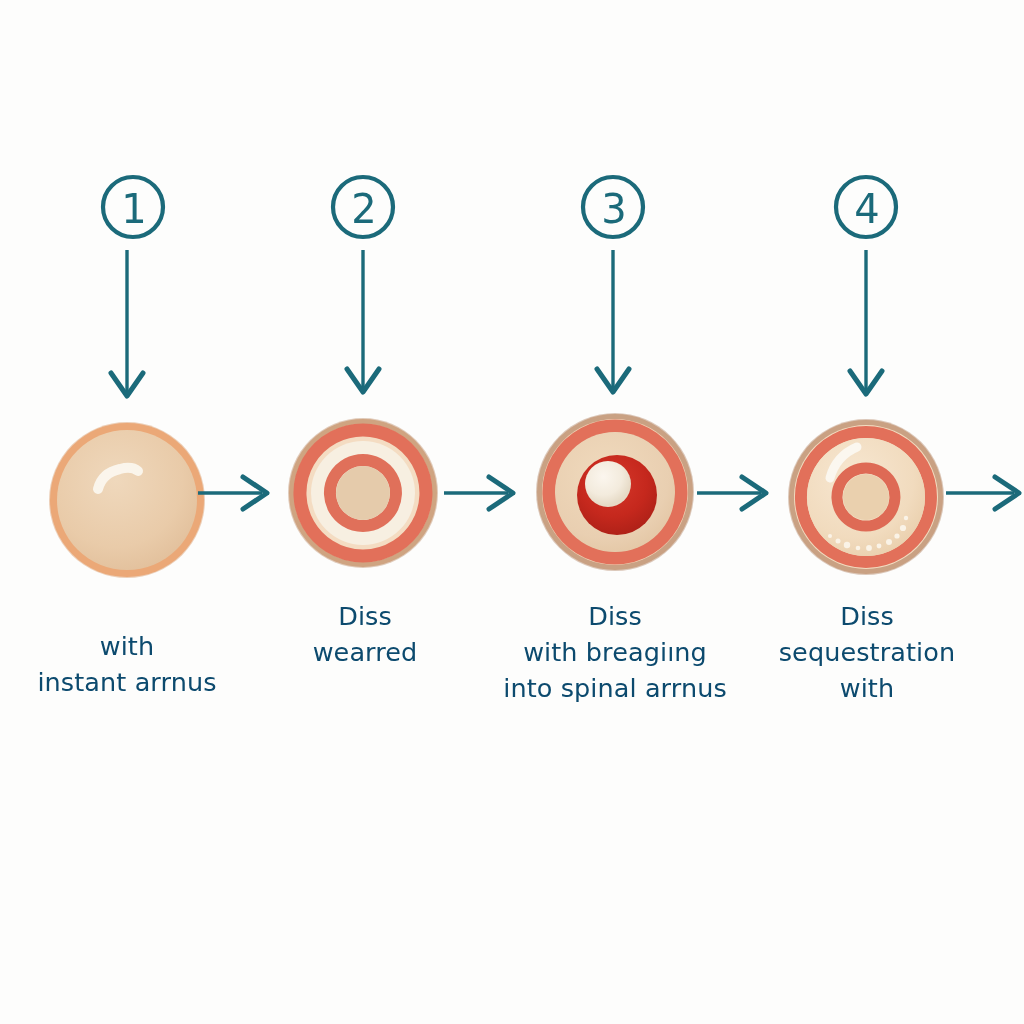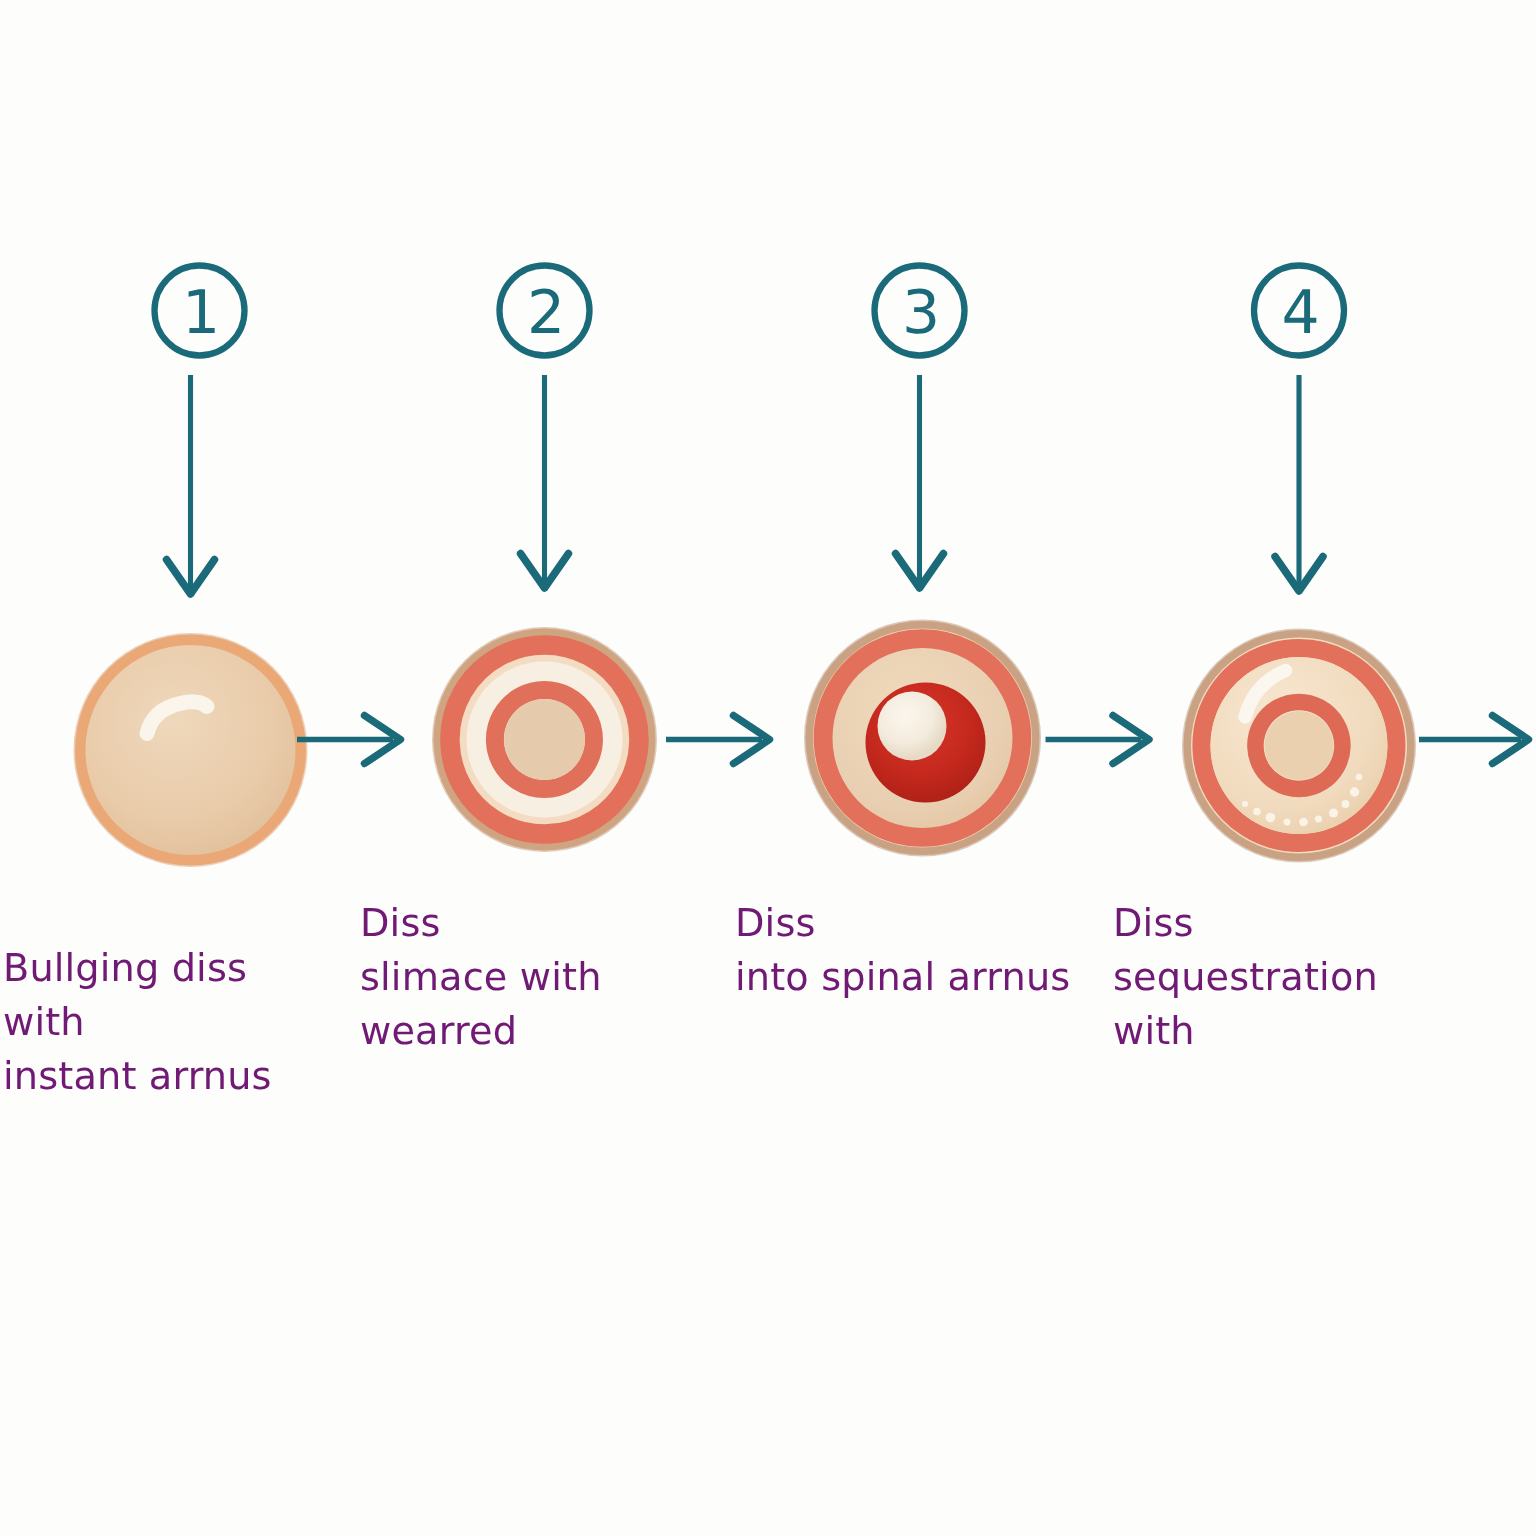--- a/index.html
+++ b/index.html
@@ -30,21 +30,22 @@
   .label-layer {
     position: absolute;
     left: 0; top: 0;
     width: 1024px;
     height: 1024px;
     pointer-events: none;
   }
   .step-label {
     position: absolute;
     width: 250px;
-    color: #701a75;
+    text-align: center;
+    color: #0c4a6e;
     font-size: 25.5px;
     line-height: 36px;
     font-family: "DejaVu Sans", sans-serif;
     letter-spacing: 0.1px;
   }
   .step-label .ln {
     display: block;
     white-space: nowrap;
   }
   .num-text {
@@ -187,33 +188,32 @@
     </g>
     <g stroke="#1b6a7a" fill="none" stroke-width="3.6">
       <line x1="946" y1="493" x2="1014" y2="493"></line>
       <polyline points="995,477 1019,493 995,509" stroke-width="5" stroke-linecap="round" stroke-linejoin="round"></polyline>
     </g>
   </svg>
 
   <div class="label-layer">
 
     <div class="step-label" style="left:2px; top:628px;">
-      <span class="ln">Bullging diss</span>
       <span class="ln">with</span>
       <span class="ln">instant arrnus</span>
     </div>
 
     <div class="step-label" style="left:240px; top:598px;">
       <span class="ln">Diss</span>
-      <span class="ln">slimace with</span>
       <span class="ln">wearred</span>
     </div>
 
     <div class="step-label" style="left:490px; top:598px;">
       <span class="ln">Diss</span>
+      <span class="ln">with breagiıng</span>
       <span class="ln">into spinal arrnus</span>
     </div>
 
     <div class="step-label" style="left:742px; top:598px;">
       <span class="ln">Diss</span>
       <span class="ln">sequestration</span>
       <span class="ln">with</span>
     </div>
 
   </div>

